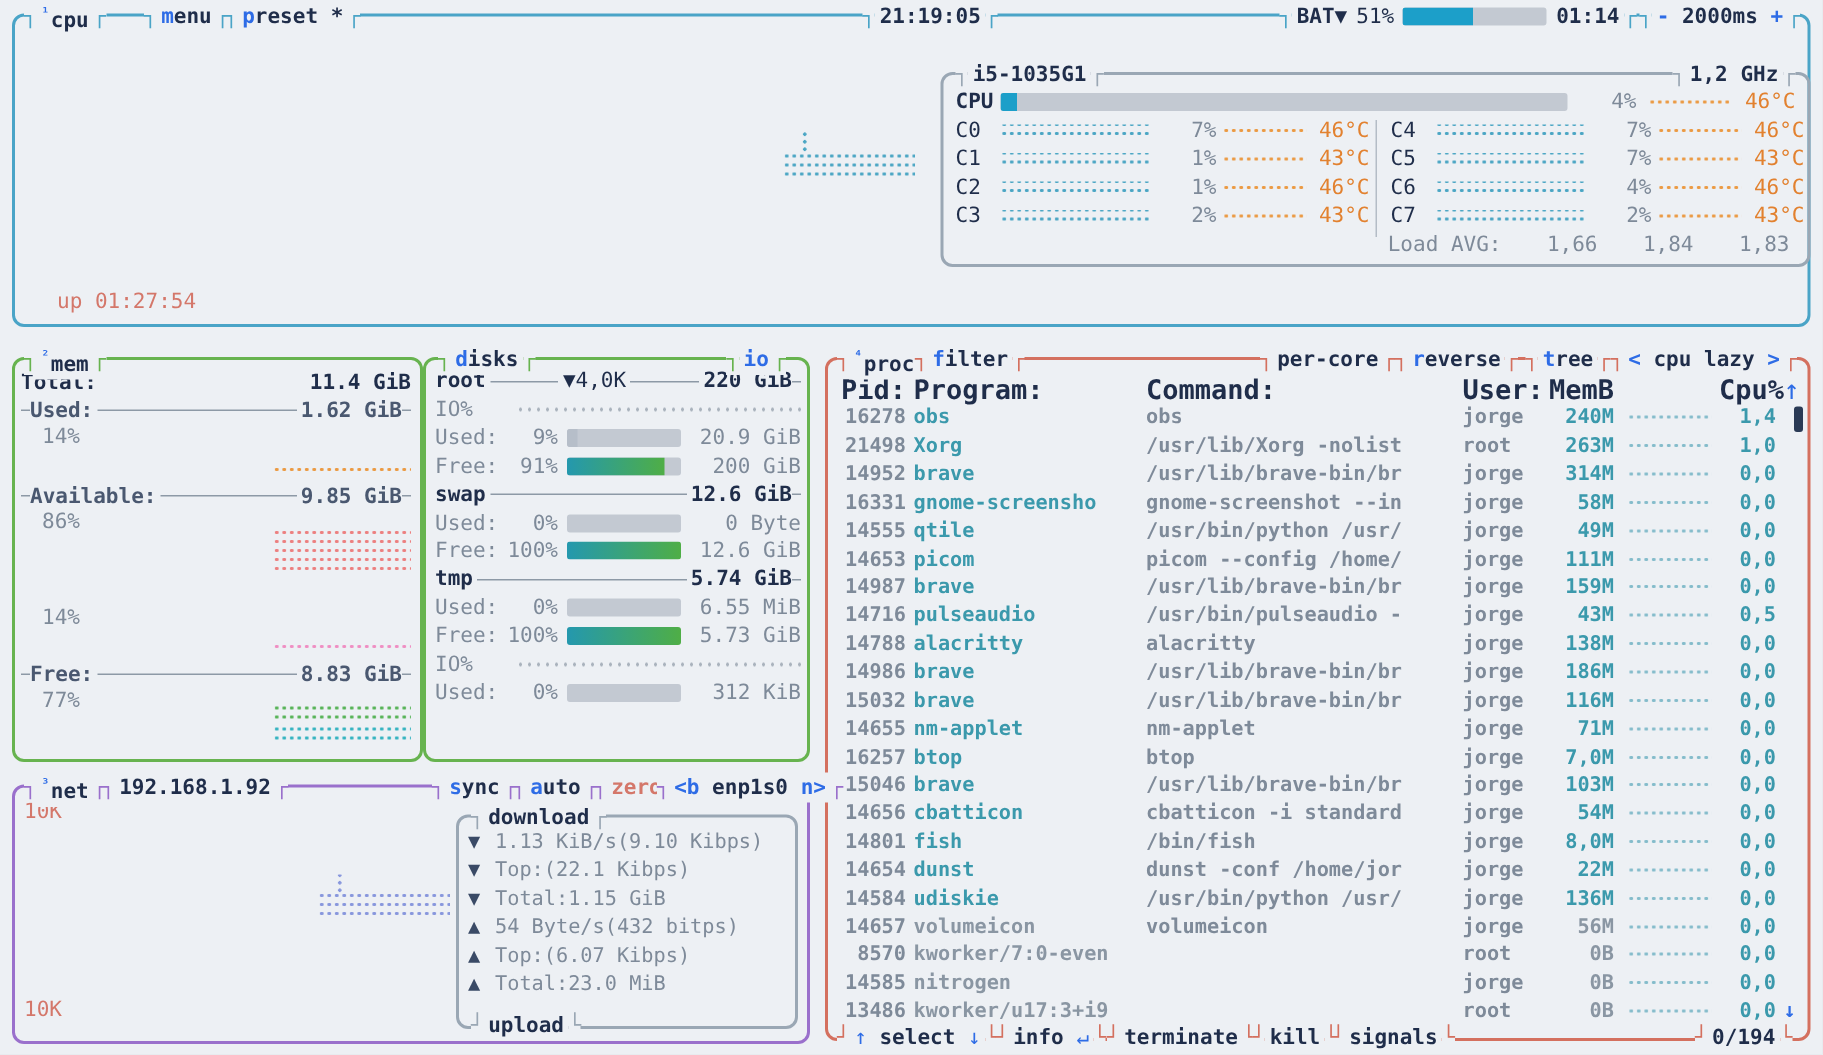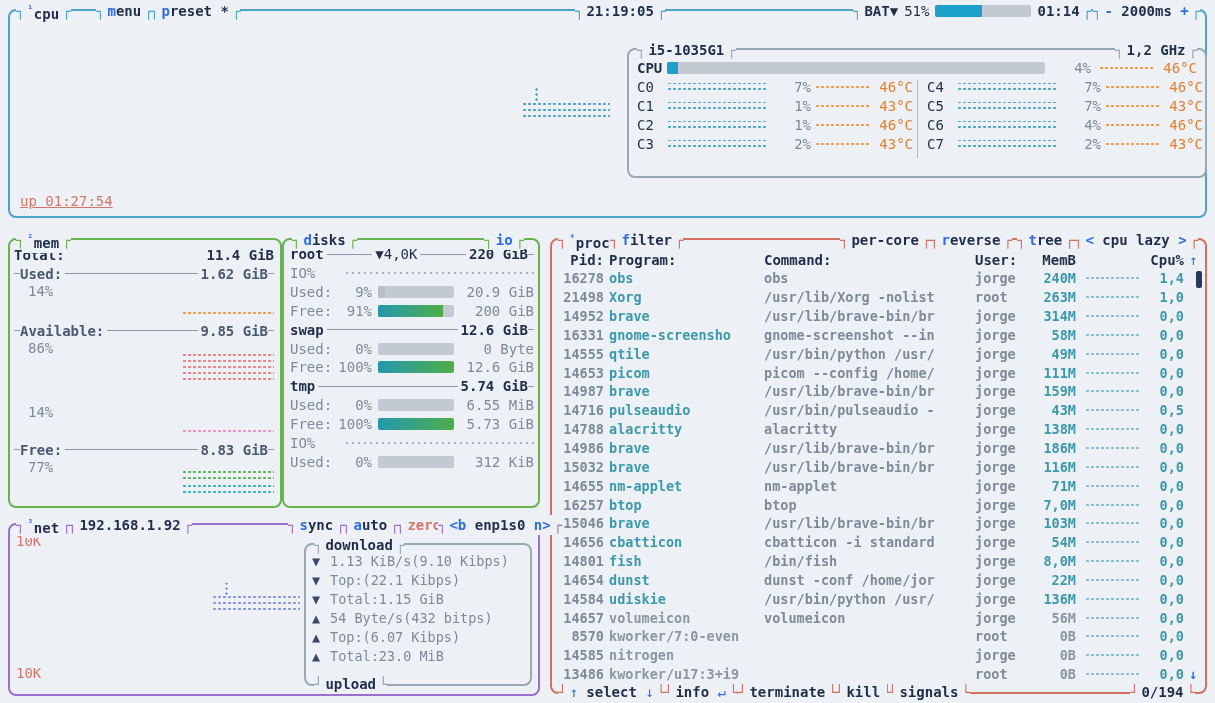--- a/index.html
+++ b/index.html
@@ -59,21 +59,21 @@
   .drows>div{flex:0 0 18.85px;display:flex;align-items:center;}
   .dhead{font-weight:bold;}
   .dlabel{flex:0 0 48px;}
   .dpct{flex:0 0 34px;text-align:right;margin-right:6px;}
   .dbar{flex:0 0 76px;margin-right:8px;}
   .dval{flex:1 1 auto;text-align:right;}
   .iodots{flex:1 1 auto;height:4px;margin-left:6px;}
   
   .phead,.prow{display:grid;grid-template-columns:46px 150px 206px 50px 46px 60px 38px 12px;
                column-gap:5px;align-items:center;font-size:13.5px;}
-  .phead{position:absolute;left:6px;right:4px;top:10px;height:19px;font-size:14px;}
+  .phead{position:absolute;left:6px;right:4px;top:10px;height:19px;font-size:18px;}
   .prows{position:absolute;left:6px;right:4px;top:29px;display:flex;flex-direction:column;}
   .prow{flex:0 0 18.85px;font-weight:bold;}
   .prow .pg{height:6px;width:56px;}
   .prow .prog{color:var(--c-teal);}
   .prow .pmem,.prow .pcpu{color:var(--c-teal);}
   .prow.dim .prog,.prow.dim .pmem{color:#8a96a3;}
   .pid,.pmem,.pcpu{text-align:right;color:var(--c-gray);}
   .cmd,.puser{color:var(--c-gray);}
   .nstat{flex:0 0 19px;display:flex;align-items:center;font-size:13.5px;color:var(--c-gray);}
   .nstat .arr{flex:0 0 18px;color:#3a4a66;}
@@ -107,21 +107,21 @@
         <span class="b navy">01:14</span>
       </span>
       <span class="tk">┌</span>
     </div>
     <div class="bt" style="left:1083px">
       <span class="tk">┐</span>
       <span class="lbl b"><span class="blue">-</span> <span class="navy">2000ms</span> <span class="blue">+</span></span>
       <span class="tk">┌</span>
     </div>
 
-    <div class="abs salmon" style="left:10px;top:182px;text-decoration:underline;">up 01:27:54</div>
+    <div class="abs salmon" style="left:28px;top:182px;">up 01:27:54</div>
 
     <div class="abs dg g-core" style="left:512px;top:91px;width:88px;height:17px;"></div>
     <div class="abs dg g-core" style="left:524px;top:77px;width:5px;height:14px;background-size:5px 5px;"></div>
 
     <div class="box sub-b" style="left:617px;top:37px;width:580px;height:130px;">
       <div class="bt" style="left:8px">
         <span class="tk">┐</span><span class="lbl b navy">i5-1035G1</span><span class="tk">┌</span>
       </div>
       <div class="bt" style="right:8px">
         <span class="tk">┐</span><span class="lbl b navy">1,2 GHz</span><span class="tk">┌</span>
@@ -193,20 +193,26 @@
           </div>
           <div class="crow">
             <span class="navy">C7</span>
             <span class="dg g-core cg"></span>
             <span class="r gray">2%</span>
             <span class="dg g-temp tg"></span>
             <span class="r orange">43°C</span>
           </div>
         </div>
 
+      <div class="abs" style="left:0;right:12px;top:103px;height:19px;display:flex;align-items:center;justify-content:flex-end;">
+        <span class="gray">Load AVG:</span>
+        <span class="gray r" style="width:64px;">1,66</span>
+        <span class="gray r" style="width:64px;">1,84</span>
+        <span class="gray r" style="width:64px;">1,83</span>
+      </div>
     </div>
   </div>
 
   <div class="box mem-b" style="left:8px;top:238px;width:274px;height:270px;">
     <div class="bt" style="left:6px">
       <span class="tk">┐</span><span class="lbl"><span class="sup">²</span><span class="b navy">mem</span></span><span class="tk">┌</span>
     </div>
 
     <div class="mrow" style="top:5px;color:var(--c-navy);">
       <span>Total:</span>

